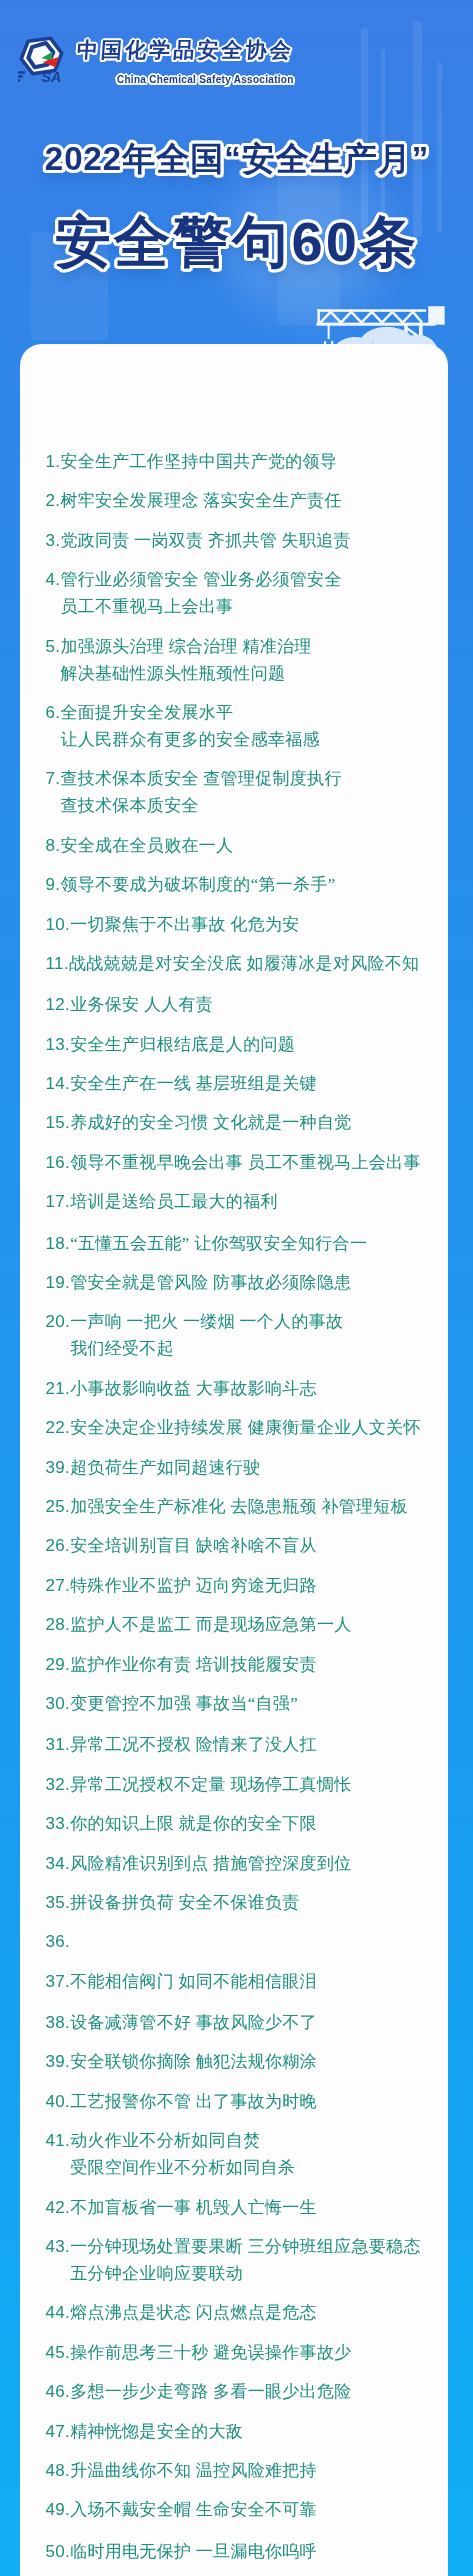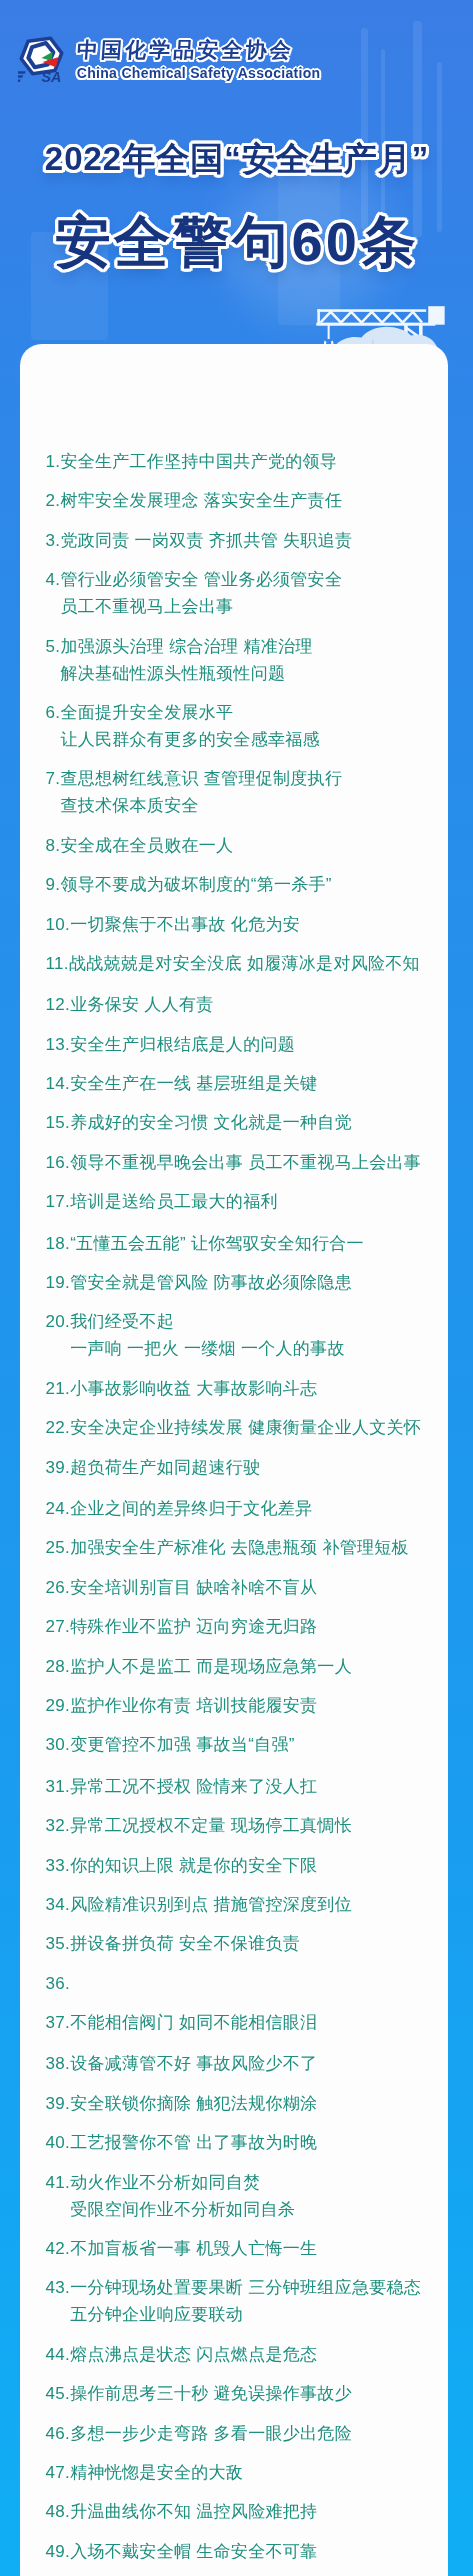--- a/index.html
+++ b/index.html
@@ -14,22 +14,23 @@
   .sil{position:absolute;background:rgba(255,255,255,.06);border-radius:4.1px;}
 
   
   .logo-wrap{position:absolute;left:17.5px;top:33px;display:flex;align-items:flex-start;gap:10.3px;}
   .logo-names{display:flex;flex-direction:column;margin-top:3.1px;}
   .org-cn{
     font-size:21px;font-weight:800;color:#1c3f94;letter-spacing:3.1px;transform:skewX(-4deg);
     text-shadow:-1.5px -1.5px 0 #fff,1.5px -1.5px 0 #fff,-1.5px 1.5px 0 #fff,1.5px 1.5px 0 #fff,-2.1px 0 0 #fff,2.1px 0 0 #fff,0 -2.1px 0 #fff,0 2.1px 0 #fff;
   }
   .org-en{
-    margin-top:1px;font-size:14px;font-weight:700;color:#1c3f94;letter-spacing:0.3px;
+    margin-top:10px;font-size:10px;font-weight:700;color:#1c3f94;letter-spacing:0.3px;
     text-shadow:-1.5px -1.5px 0 #fff,1.5px -1.5px 0 #fff,-1.5px 1.5px 0 #fff,1.5px 1.5px 0 #fff,-2.1px 0 0 #fff,2.1px 0 0 #fff,0 -2.1px 0 #fff,0 2.1px 0 #fff;
+    text-align:right;
   }
   .title1,.title2{
     position:absolute;left:0;width:100%;text-align:center;color:#17357e;font-weight:900;
     text-shadow:
       -3.1px 0 0 #fff,3.1px 0 0 #fff,0 -3.1px 0 #fff,0 3.1px 0 #fff,
       -2.1px -2.1px 0 #fff,2.1px -2.1px 0 #fff,-2.1px 2.1px 0 #fff,2.1px 2.1px 0 #fff,
       -3.1px -1.5px 0 #fff,3.1px -1.5px 0 #fff,-3.1px 1.5px 0 #fff,3.1px 1.5px 0 #fff,
       -1.5px -3.1px 0 #fff,1.5px -3.1px 0 #fff,-1.5px 3.1px 0 #fff,1.5px 3.1px 0 #fff,
       0 7.2px 11.3px rgba(8,40,110,.28);
   }
@@ -41,21 +42,21 @@
     position:absolute;left:19.6px;top:344px;width:428px;height:2826px;
     background:#fdfdfe;border-radius:21.6px 21.6px 25px 25px;
   }
   .list{
     list-style:none;margin:0;padding:104px 7.2px 0 26px;
   }
   .item{display:flex;align-items:flex-start;margin-bottom:12.4px;color:#1e8e7d;
         font-size:17px;line-height:27px;letter-spacing:0.3px;font-weight:400;}
   .item.gap{margin-top:14.4px;}
   .item .num{white-space:nowrap;}
-  .item .lines{display:block;}
+  .item .lines{display:block;font-family:Liberation Serif, serif;}
   .item .ln{display:block;}
 
   
   .crane-svg{position:absolute;left:313px;top:298px;}
   .workers-svg{position:absolute;left:309px;top:320px;}
 </style>
 </head>
 <body>
 
 <div id="page">
@@ -187,21 +188,21 @@
     <span class="num">6.</span>
     <span class="lines">
             <span class="ln">全面提升安全发展水平</span>
             <span class="ln">让人民群众有更多的安全感幸福感</span>
           </span>
   </li>
 
   <li class="item">
     <span class="num">7.</span>
     <span class="lines">
-            <span class="ln">查思想树红线意识 查管理促制度执行</span>
+            <span class="ln">查技术保本质安全 查管理促制度执行</span>
             <span class="ln">查技术保本质安全</span>
           </span>
   </li>
 
   <li class="item">
     <span class="num">8.</span>
     <span class="lines">
             <span class="ln">安全成在全员败在一人</span>
           </span>
   </li>
@@ -279,22 +280,22 @@
   <li class="item">
     <span class="num">19.</span>
     <span class="lines">
             <span class="ln">管安全就是管风险 防事故必须除隐患</span>
           </span>
   </li>
 
   <li class="item">
     <span class="num">20.</span>
     <span class="lines">
+            <span class="ln">一声响 一把火 一缕烟 一个人的事故</span>
             <span class="ln">我们经受不起</span>
-            <span class="ln">一声响 一把火 一缕烟 一个人的事故</span>
           </span>
   </li>
 
   <li class="item">
     <span class="num">21.</span>
     <span class="lines">
             <span class="ln">小事故影响收益 大事故影响斗志</span>
           </span>
   </li>
 
@@ -305,26 +306,20 @@
           </span>
   </li>
 
   <li class="item">
     <span class="num">39.</span>
     <span class="lines">
             <span class="ln">超负荷生产如同超速行驶</span>
           </span>
   </li>
 
-  <li class="item gap">
-    <span class="num">24.</span>
-    <span class="lines">
-            <span class="ln">企业之间的差异终归于文化差异</span>
-          </span>
-  </li>
 
   <li class="item">
     <span class="num">25.</span>
     <span class="lines">
             <span class="ln">加强安全生产标准化 去隐患瓶颈 补管理短板</span>
           </span>
   </li>
 
   <li class="item">
     <span class="num">26.</span>

